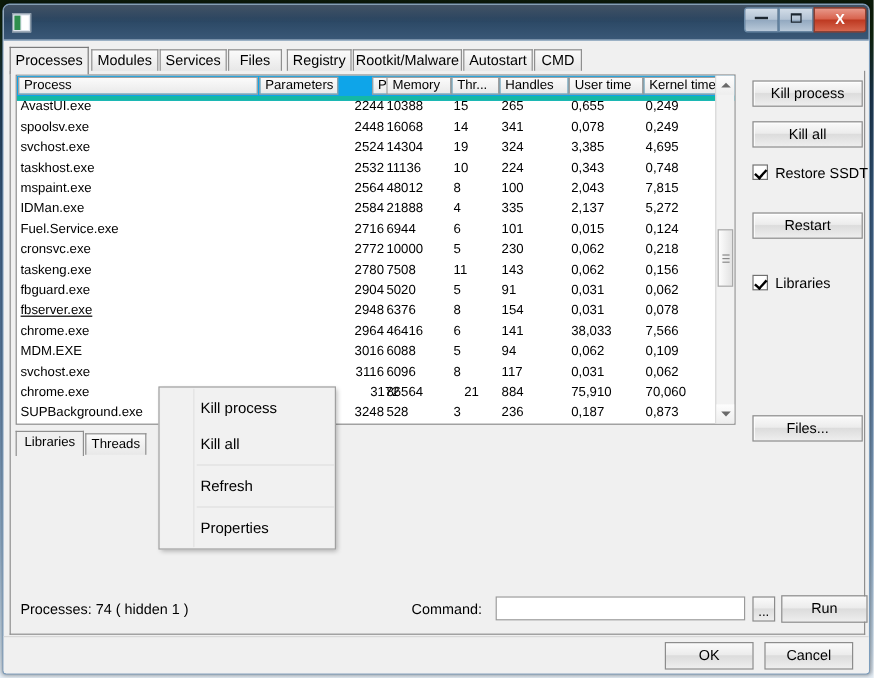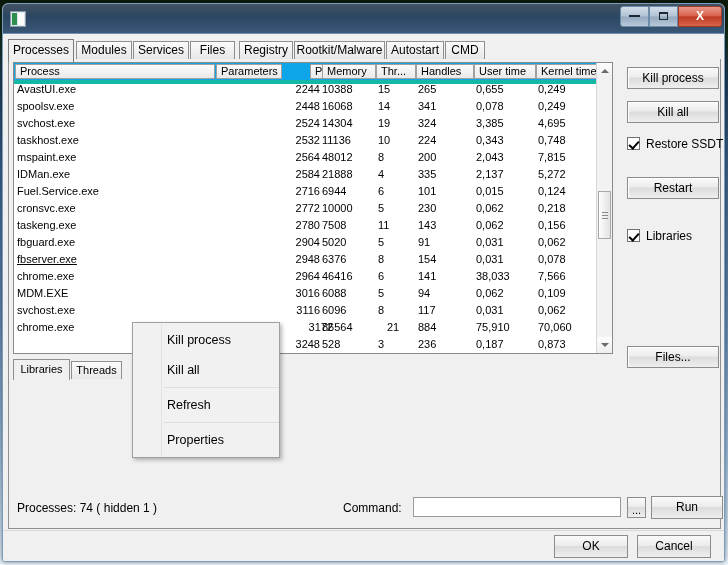--- a/index.html
+++ b/index.html
@@ -447,21 +447,21 @@
               <div class="pcell" style="left: 404px; width: 40px; text-align: left;">224</div>
               <div class="pcell" style="left: 462px; width: 52px; text-align: left;">0,343</div>
               <div class="pcell" style="left: 524px; width: 56px; text-align: left;">0,748</div>
             </div>
             <div class="prow">
               <div class="pcell" style="left: 3px; width: 198px; text-align: left;">mspaint.exe</div>
               <div class="pcell" style="left: 204px; width: 62px; text-align: left;"></div>
               <div class="pcell" style="left: 266px; width: 40px; text-align: right;">2564</div>
               <div class="pcell" style="left: 308px; width: 48px; text-align: left;">48012</div>
               <div class="pcell" style="left: 364px; width: 30px; text-align: left;">8</div>
-              <div class="pcell" style="left: 404px; width: 40px; text-align: left;">200</div>
+              <div class="pcell" style="left: 404px; width: 40px; text-align: left;">100</div>
               <div class="pcell" style="left: 462px; width: 52px; text-align: left;">2,043</div>
               <div class="pcell" style="left: 524px; width: 56px; text-align: left;">7,815</div>
             </div>
             <div class="prow">
               <div class="pcell" style="left: 3px; width: 198px; text-align: left;">IDMan.exe</div>
               <div class="pcell" style="left: 204px; width: 62px; text-align: left;"></div>
               <div class="pcell" style="left: 266px; width: 40px; text-align: right;">2584</div>
               <div class="pcell" style="left: 308px; width: 48px; text-align: left;">21888</div>
               <div class="pcell" style="left: 364px; width: 30px; text-align: left;">4</div>
               <div class="pcell" style="left: 404px; width: 40px; text-align: left;">335</div>
@@ -552,20 +552,21 @@
               <div class="pcell" style="left: 3px; width: 198px; text-align: left;">chrome.exe</div>
               <div class="pcell" style="left: 204px; width: 62px; text-align: left;"></div>
               <div class="pcell" style="left: 266px; width: 40px; text-align: right; padding-left: 13px;">3172</div>
               <div class="pcell" style="left: 308px; width: 48px; text-align: left;">86564</div>
               <div class="pcell" style="left: 364px; width: 30px; text-align: center;">21</div>
               <div class="pcell" style="left: 404px; width: 40px; text-align: left;">884</div>
               <div class="pcell" style="left: 462px; width: 52px; text-align: left;">75,910</div>
               <div class="pcell" style="left: 524px; width: 56px; text-align: left;">70,060</div>
             </div>
             <div class="prow">
+              <div class="pcell" style="left: 3px; width: 198px; text-align: left;">SUPBackground.exe</div>
               <div class="pcell" style="left: 204px; width: 62px; text-align: left;"></div>
               <div class="pcell" style="left: 266px; width: 40px; text-align: right;">3248</div>
               <div class="pcell" style="left: 308px; width: 48px; text-align: left;">528</div>
               <div class="pcell" style="left: 364px; width: 30px; text-align: left;">3</div>
               <div class="pcell" style="left: 404px; width: 40px; text-align: left;">236</div>
               <div class="pcell" style="left: 462px; width: 52px; text-align: left;">0,187</div>
               <div class="pcell" style="left: 524px; width: 56px; text-align: left;">0,873</div>
             </div>
             <div class="prow">
               <div class="pcell" style="left: 3px; width: 198px; text-align: left;">svchost.exe</div>

